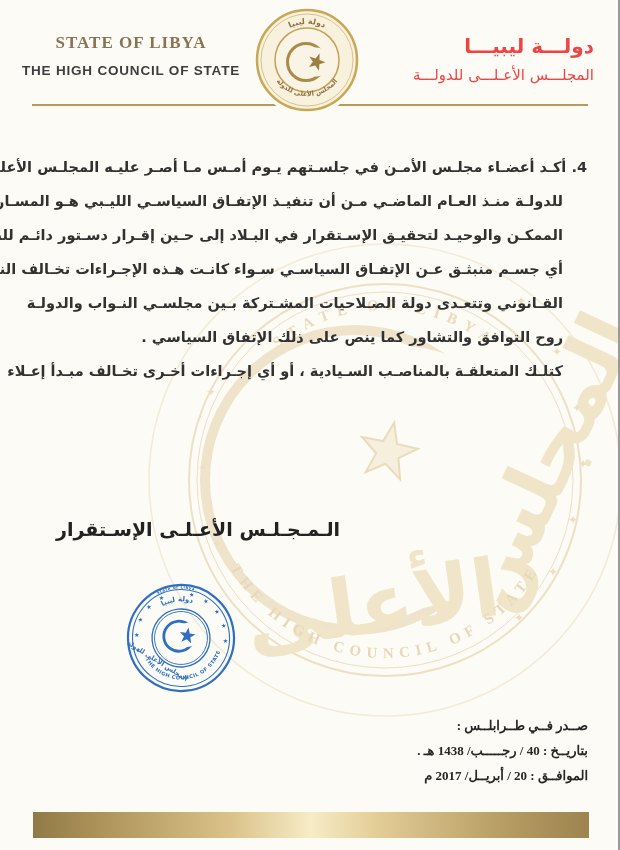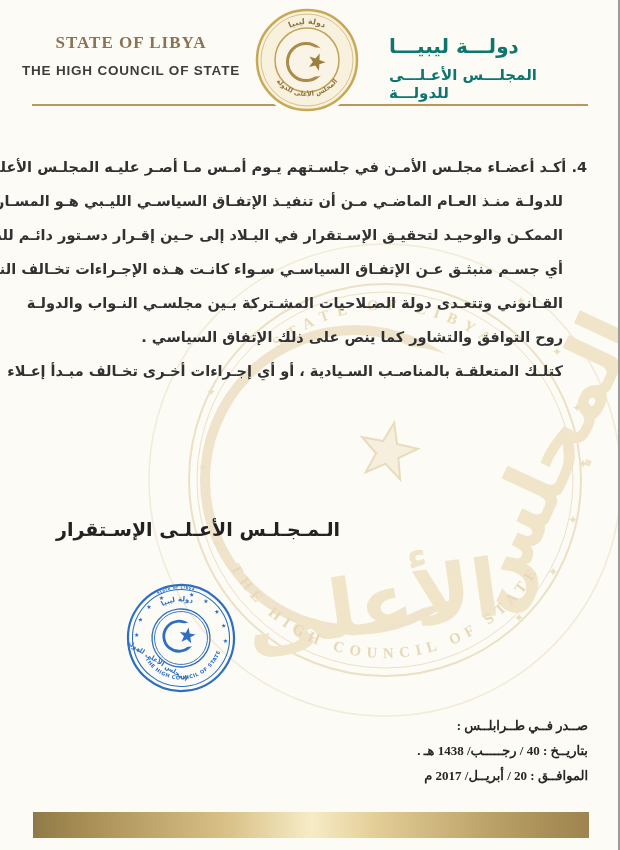--- a/index.html
+++ b/index.html
@@ -12,24 +12,24 @@
 
   
   .wm{position:absolute;left:0;top:0;z-index:0;pointer-events:none;}
 
   
   .hdr-en{position:absolute;left:22px;top:33px;width:218px;text-align:center;z-index:1;}
   .hdr-en .l1{font-family:"Liberation Serif","DejaVu Serif",serif;font-weight:bold;
     font-size:17px;letter-spacing:1px;color:#8a7353;}
   .hdr-en .l2{font-family:"Liberation Sans","DejaVu Sans",sans-serif;font-weight:bold;
     font-size:13.5px;letter-spacing:0.8px;color:#3d3d3d;margin-top:10px;}
-  .hdr-ar{position:absolute;right:26px;top:34px;width:205px;text-align:left;
-    direction:rtl;color:#0f766e;z-index:1;}
+  .hdr-ar{position:absolute;right:26px;top:34px;width:205px;text-align:right;
+    direction:rtl;color:#ef4444;z-index:1;}
   .hdr-ar .l1{font-size:20px;font-weight:bold;}
-  .hdr-ar .l2{font-size:15px;font-weight:bold;margin-top:8px;}
+  .hdr-ar .l2{font-size:15px;font-weight:normal;margin-top:8px;}
   .gold-rule{position:absolute;left:32px;top:104px;width:556px;height:2px;
     background:#b7995a;z-index:1;}
   .emblem{position:absolute;left:251px;top:4px;z-index:2;}
 
   
   .body-par{position:absolute;left:34px;top:150px;width:553px;z-index:1;direction:rtl;}
   .bl{height:34px;line-height:34px;font-size:14.5px;font-weight:bold;color:#313131;
     white-space:nowrap;text-align:justify;text-align-last:justify;}
   .bl.indent{padding-right:24px;}
   .bl.last{text-align:right;text-align-last:right;}

